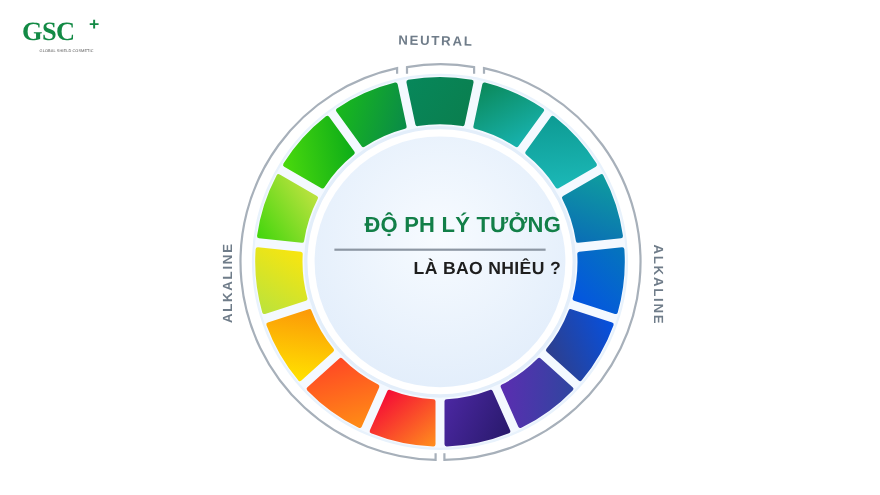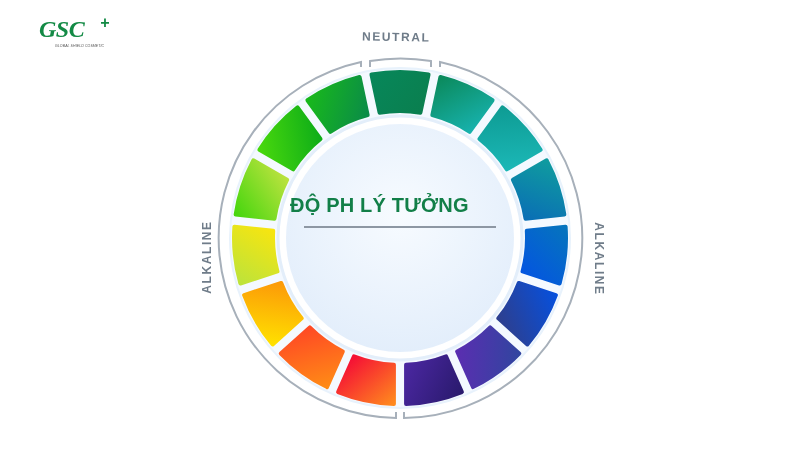--- a/index.html
+++ b/index.html
@@ -2,41 +2,41 @@
 <html><head>
 <meta charset="utf-8">
 <style>
   html, body { margin: 0; padding: 0; }
   body {
     width: 800px; height: 450px; overflow: hidden; background: #ffffff;
     font-family: "DejaVu Sans", "Liberation Sans", sans-serif;
     position: relative;
   }
   .logo {
-    position: absolute; left: 39px; top: 17px; width: 80px; height: 40px; font-style: italic;
+    position: absolute; left: 20px; top: 17px; width: 80px; height: 40px;
   }
   .logo-text {
     position: absolute; left: 0; top: 0;
     font-family: "Liberation Serif", "DejaVu Serif", serif;
     font-weight: bold; font-size: 24px; color: #138a45; letter-spacing: -0.5px;
     line-height: 24px;
   }
   .logo-plus {
     position: absolute; left: 61px; top: -2px;
     font-family: "Liberation Sans", sans-serif; font-weight: bold;
     font-size: 16px; color: #138a45; line-height: 16px;
   }
   .logo-sub {
     position: absolute; left: 16px; top: 27px; white-space: nowrap;
     font-family: "Liberation Sans", sans-serif; font-size: 3.5px; color: #555;
     letter-spacing: 0.1px;
   }
   .wheel { position: absolute; left: 0; top: 0; }
   .center-text {
-    position: absolute; left: 290px; top: 192px; width: 220px; text-align: left;
+    position: absolute; left: 290px; top: 192px; width: 220px; text-align: right;
   }
   .title-line {
     font-family: "Liberation Sans", sans-serif; font-weight: bold;
     font-size: 20px; color: #127f48; line-height: 26px; letter-spacing: 0.2px;
   }
   .divider {
     width: 192px; height: 2px; background: #8d97a3; margin: 8px auto 8px auto;
   }
   .subtitle {
     font-family: "Liberation Sans", sans-serif; font-weight: bold;
@@ -163,13 +163,14 @@
   <circle cx="400" cy="238" r="114" fill="url(#centerGrad)"></circle>
 </svg>
 
 <div class="label label-neutral">NEUTRAL</div>
 <div class="label label-left">ALKALINE</div>
 <div class="label label-right">ALKALINE</div>
 
 <div class="center-text">
   <div class="title-line">ĐỘ PH LÝ TƯỞNG</div>
   <div class="divider"></div>
+  <div class="subtitle">LÀ BAO NHIÊU ?</div>
 </div>
 
 </body></html>

